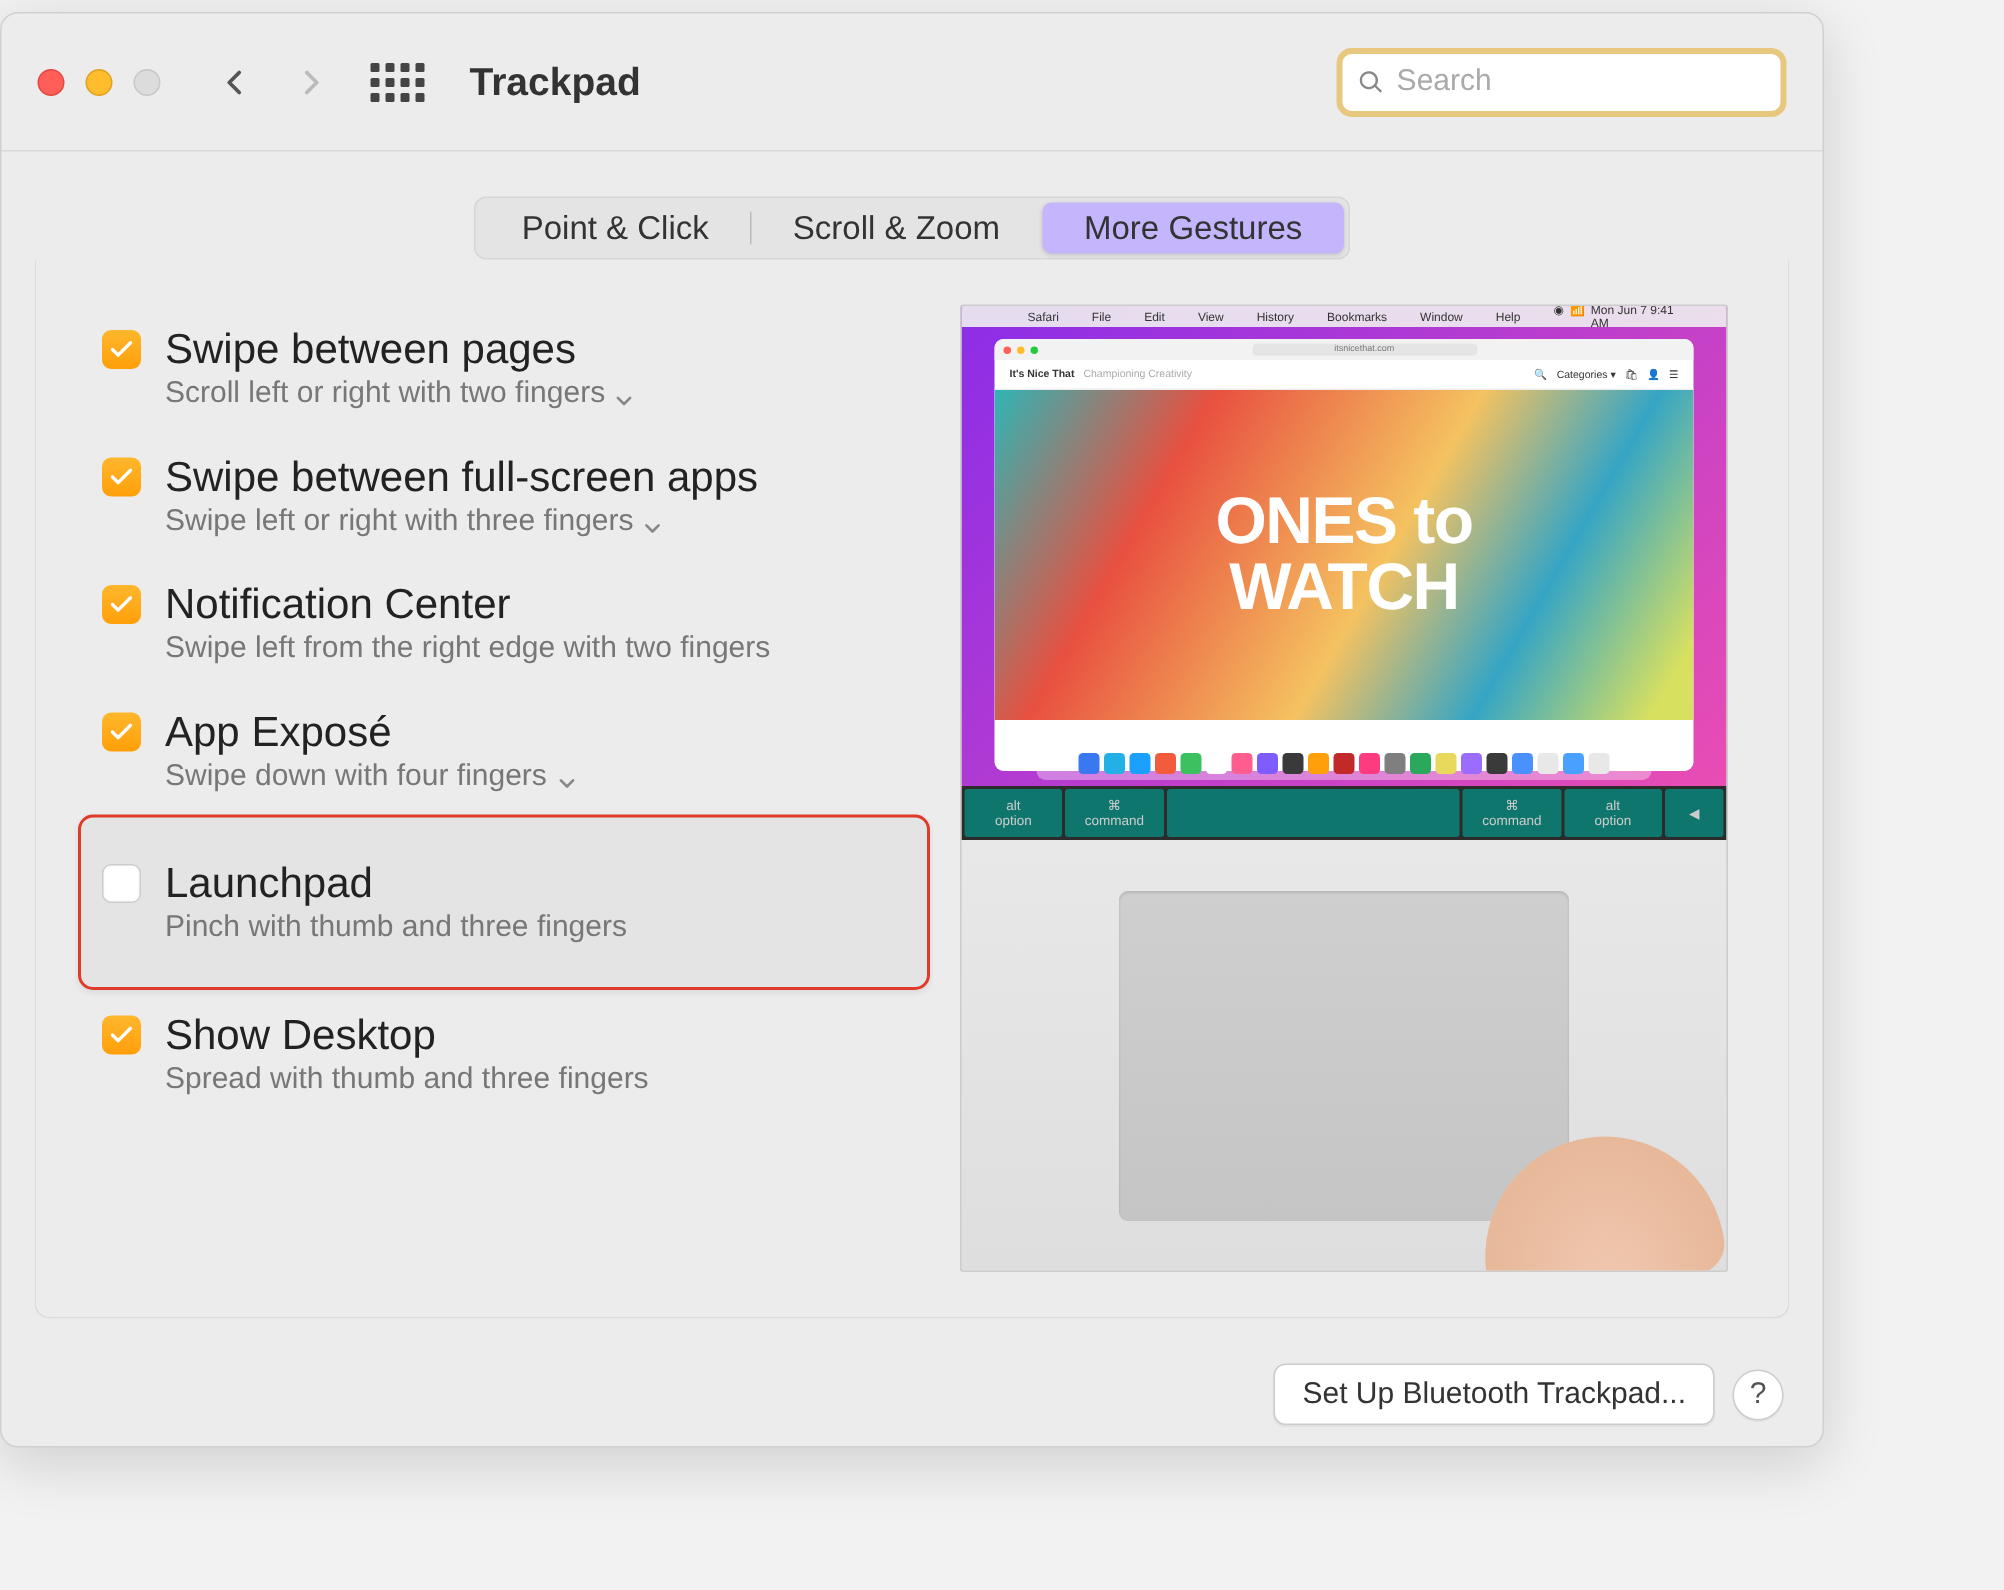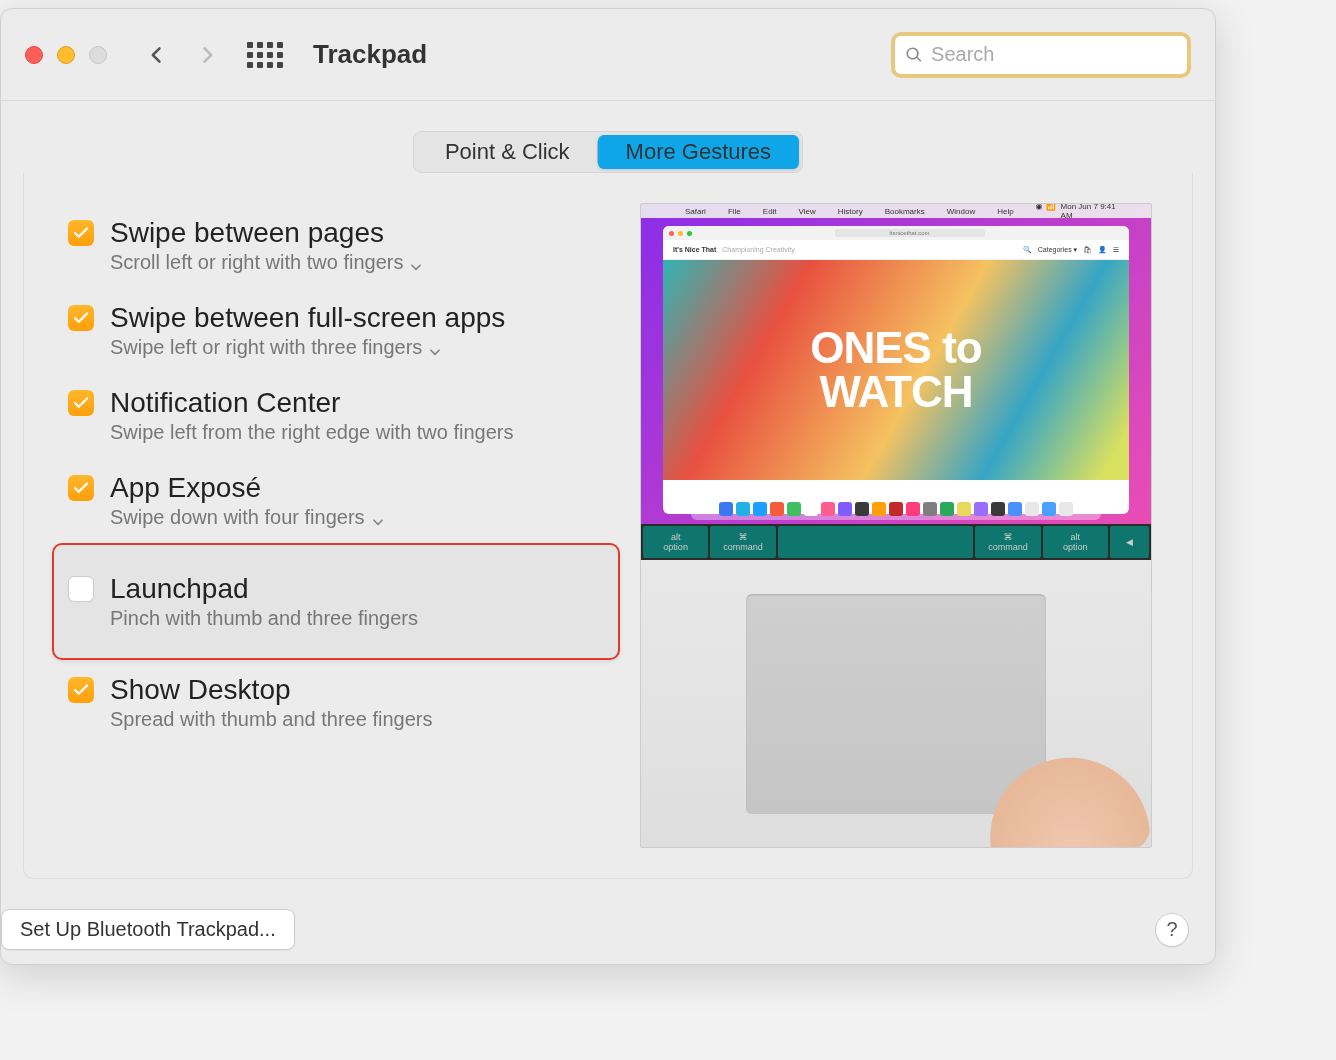--- a/index.html
+++ b/index.html
@@ -111,21 +111,21 @@
     .seg.sep::after {
       content: "";
       position: absolute;
       right: 0;
       top: 6px;
       bottom: 6px;
       width: 1px;
       background: #bbb;
     }
     .seg.active {
-      background: #0ea5e9;
+      background: #c4b5fd;
       box-shadow: 0 1px 3px rgba(0,0,0,0.15);
     }
     .content {
       margin: 0 22px 20px 22px;
       background: #ececec;
       border: 1px solid #dcdcdc;
       border-top: none;
       border-radius: 0 0 10px 10px;
       padding: 30px 0 30px 0;
       display: flex;
@@ -295,21 +295,21 @@
     .hand {
       position: absolute;
       bottom: -10px; right: 5px;
       width: 160px; height: 100px;
       background: radial-gradient(ellipse at 50% 100%, #f0c8b0 0%, #e8b89a 70%);
       border-radius: 80px 80px 20px 20px;
       transform: rotate(-8deg);
     }
     .footer {
       display: flex;
-      justify-content: space-between;
+      justify-content: flex-end;
       align-items: center;
       gap: 12px;
       padding: 10px 26px 0 0;
     }
     .btn {
       background: #fff;
       border: 1px solid #ccc;
       border-radius: 8px;
       padding: 8px 18px;
       font-size: 20px;
@@ -371,20 +371,21 @@
       <svg viewBox="0 0 24 24">
           <path d="M10 2a8 8 0 105.3 14l5 5 1.4-1.4-5-5A8 8 0 0010 2zm0 2a6 6 0 110 12 6 6 0 010-12z"></path>
         </svg>
       <input placeholder="Search" style="">
     </div>
   </div>
 
   <div class="tabs-wrap">
     <div class="segmented">
       <div class="seg sep">Point &amp; Click</div>
+      <div class="seg">Scroll &amp; Zoom</div>
       <div class="seg active">More Gestures</div>
     </div>
   </div>
 
   <div class="content">
     <div class="options">
 
       <div class="option-row">
         <div class="checkbox checked">
           <svg viewBox="0 0 24 24">

